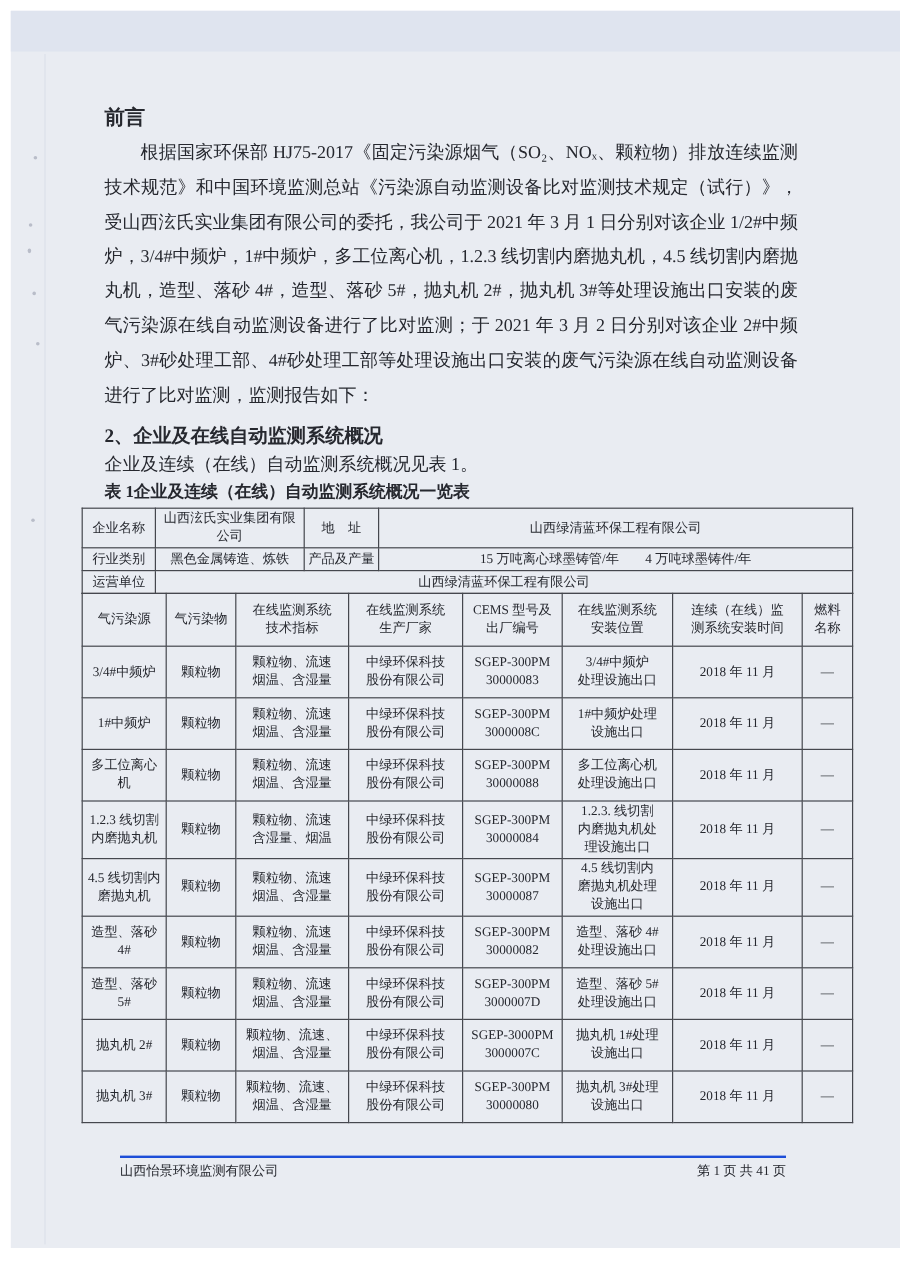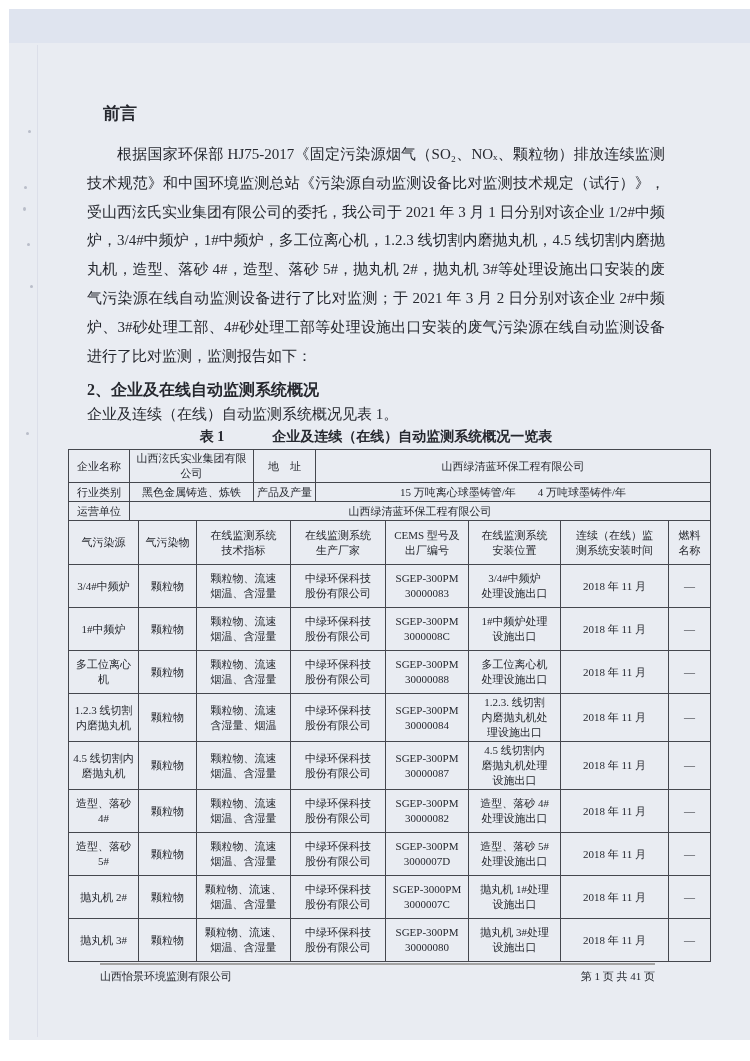--- a/index.html
+++ b/index.html
@@ -5,35 +5,35 @@
   html,body{margin:0;padding:0;background:#ffffff;}
   .page{
     position:relative;width:750px;height:1061px;background:#ffffff;overflow:hidden;
     font-family:"Liberation Serif","DejaVu Serif",serif;color:#26282f;
   }
   .paper{position:absolute;left:9px;top:9px;right:0;bottom:21px;background:#e9ecf2;}
   .topband{position:absolute;left:9px;right:0;top:9px;height:34px;background:#dfe4ef;}
   .foldline{position:absolute;left:37px;top:45px;bottom:24px;width:1px;background:#dcdfe9;}
   .speck{position:absolute;border-radius:50%;background:#b9bdc9;}
   .content{position:absolute;left:87px;top:88px;width:578px;}
-  .preface-title{font-size:17px;font-weight:bold;line-height:20px;margin:16px;}
+  .preface-title{font-size:17px;font-weight:bold;line-height:20px;margin:0;}
   .para{font-size:15px;line-height:28.8px;text-align:justify;text-indent:2em;margin:6px 0 0 0;}
   .sec-title{font-size:16px;font-weight:bold;line-height:20px;margin:10px 0 0 0;}
   .sec-intro{font-size:15px;line-height:22px;margin:3px 0 0 0;}
-  .caption{display:flex;justify-content:center;gap:48px;font-size:14px;font-weight:bold;
+  .caption{display:flex;font-size:14px;font-weight:bold;
     line-height:20px;margin:2px 0 2px 0;}
   table{border-collapse:collapse;table-layout:fixed;margin-left:-19px;width:642px;padding-left:22px;}
   .main-table{margin-top:-1px;}
   td,th{border:1px solid #45474e;font-weight:normal;font-size:11px;line-height:15px;
     text-align:center;vertical-align:middle;padding:1px 2px;white-space:pre-line;
     overflow:hidden;color:#26282f;}
   .info-table tr{height:19px;}
   .hdr-row{height:44px;}
   .data-row{height:43px;}
-  .footer{position:absolute;left:100px;right:95px;top:963px;border-top:2px solid #a3a3a3;
+  .footer{position:absolute;left:100px;right:95px;top:963px;border-top:2px solid #1d4ed8;
     padding-top:4px;display:flex;justify-content:space-between;font-size:11px;line-height:14px;}
 </style>
 </head>
 <body>
 
 <div class="page">
   <div class="paper"></div>
   <div class="topband"></div>
   <div class="foldline"></div>
   <div class="speck" style="left:28px;top:130px;width:3px;height:3px;"></div>

